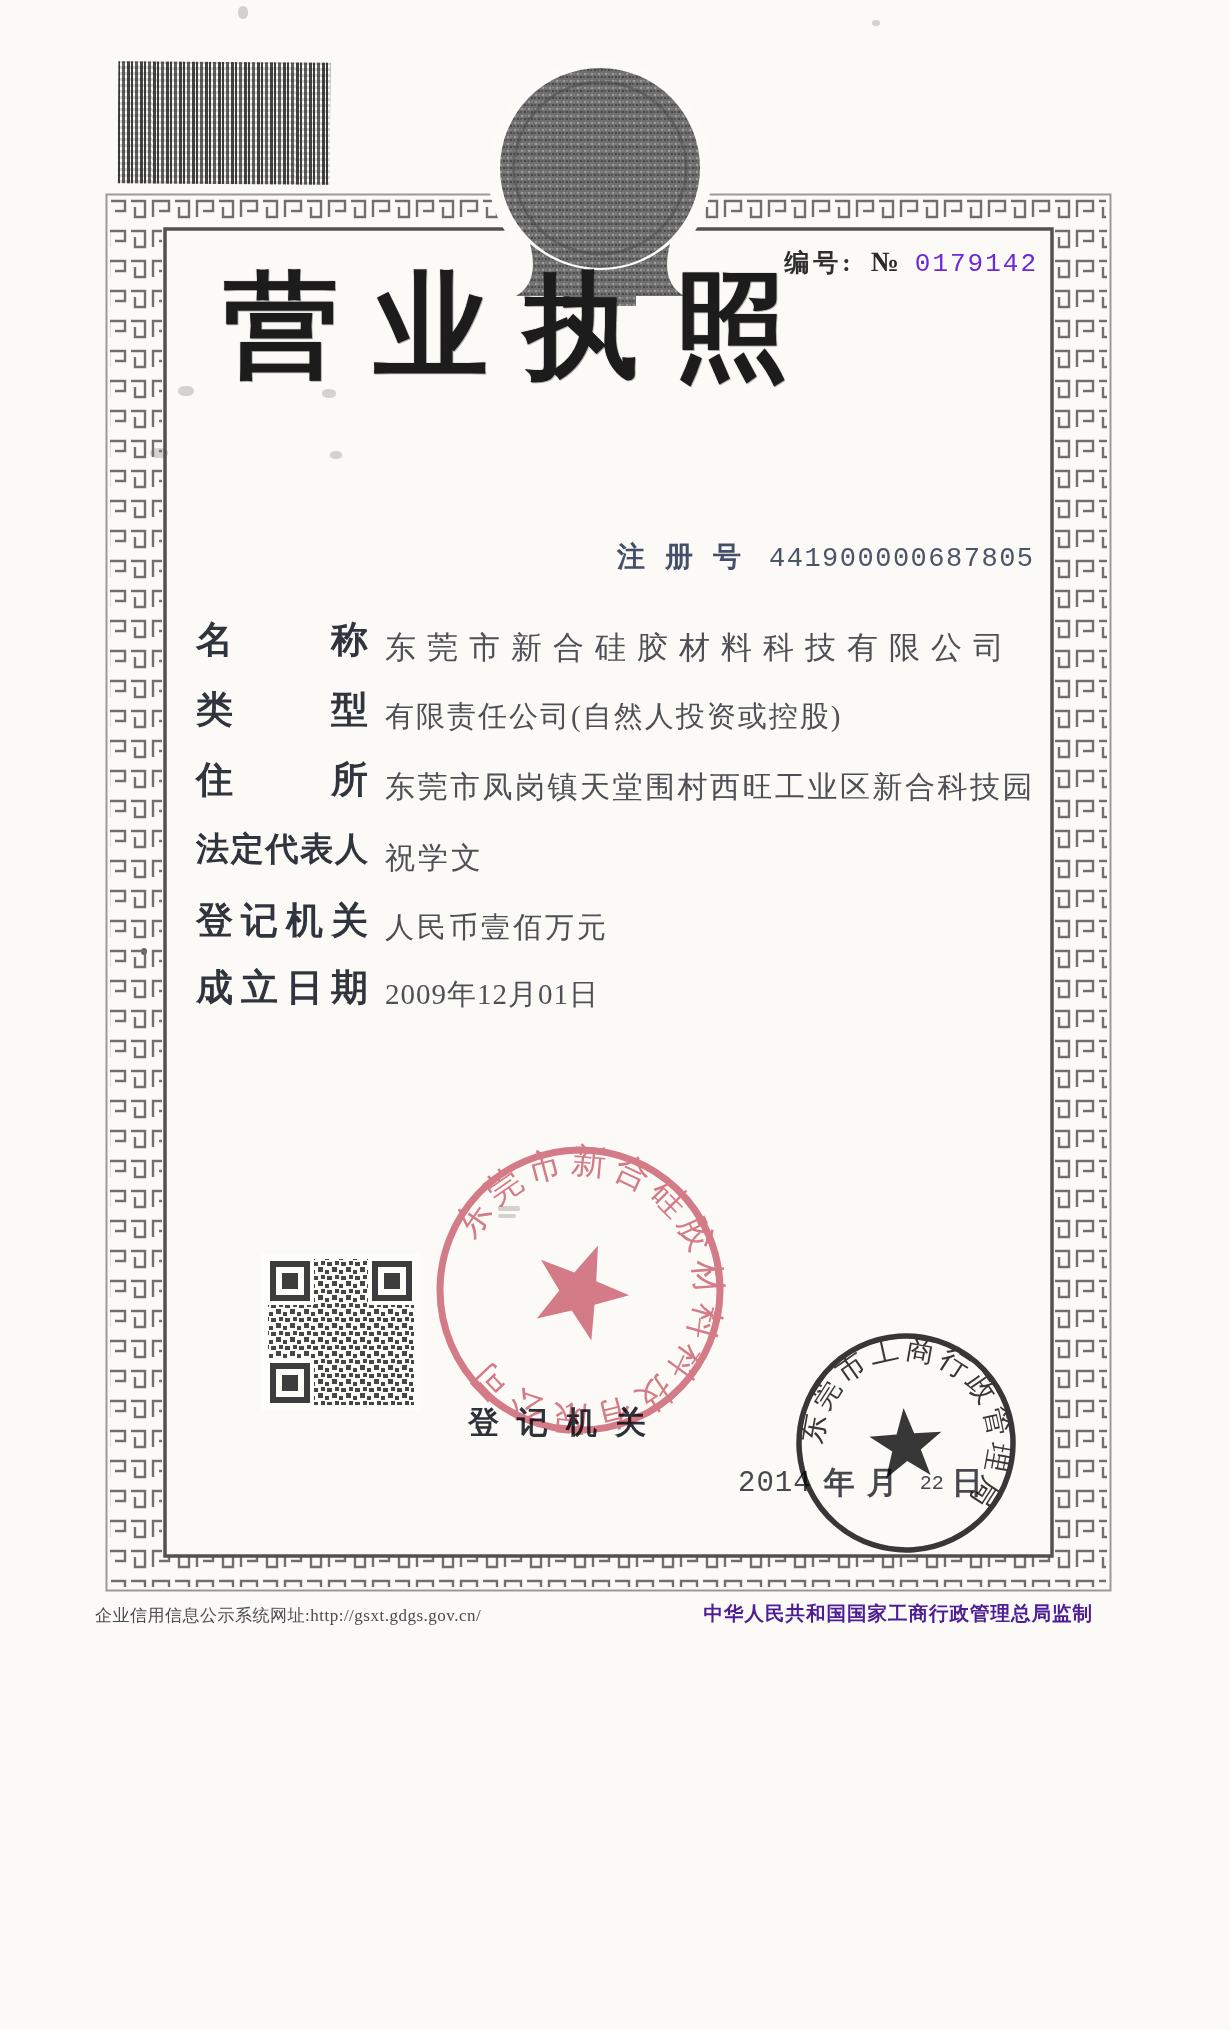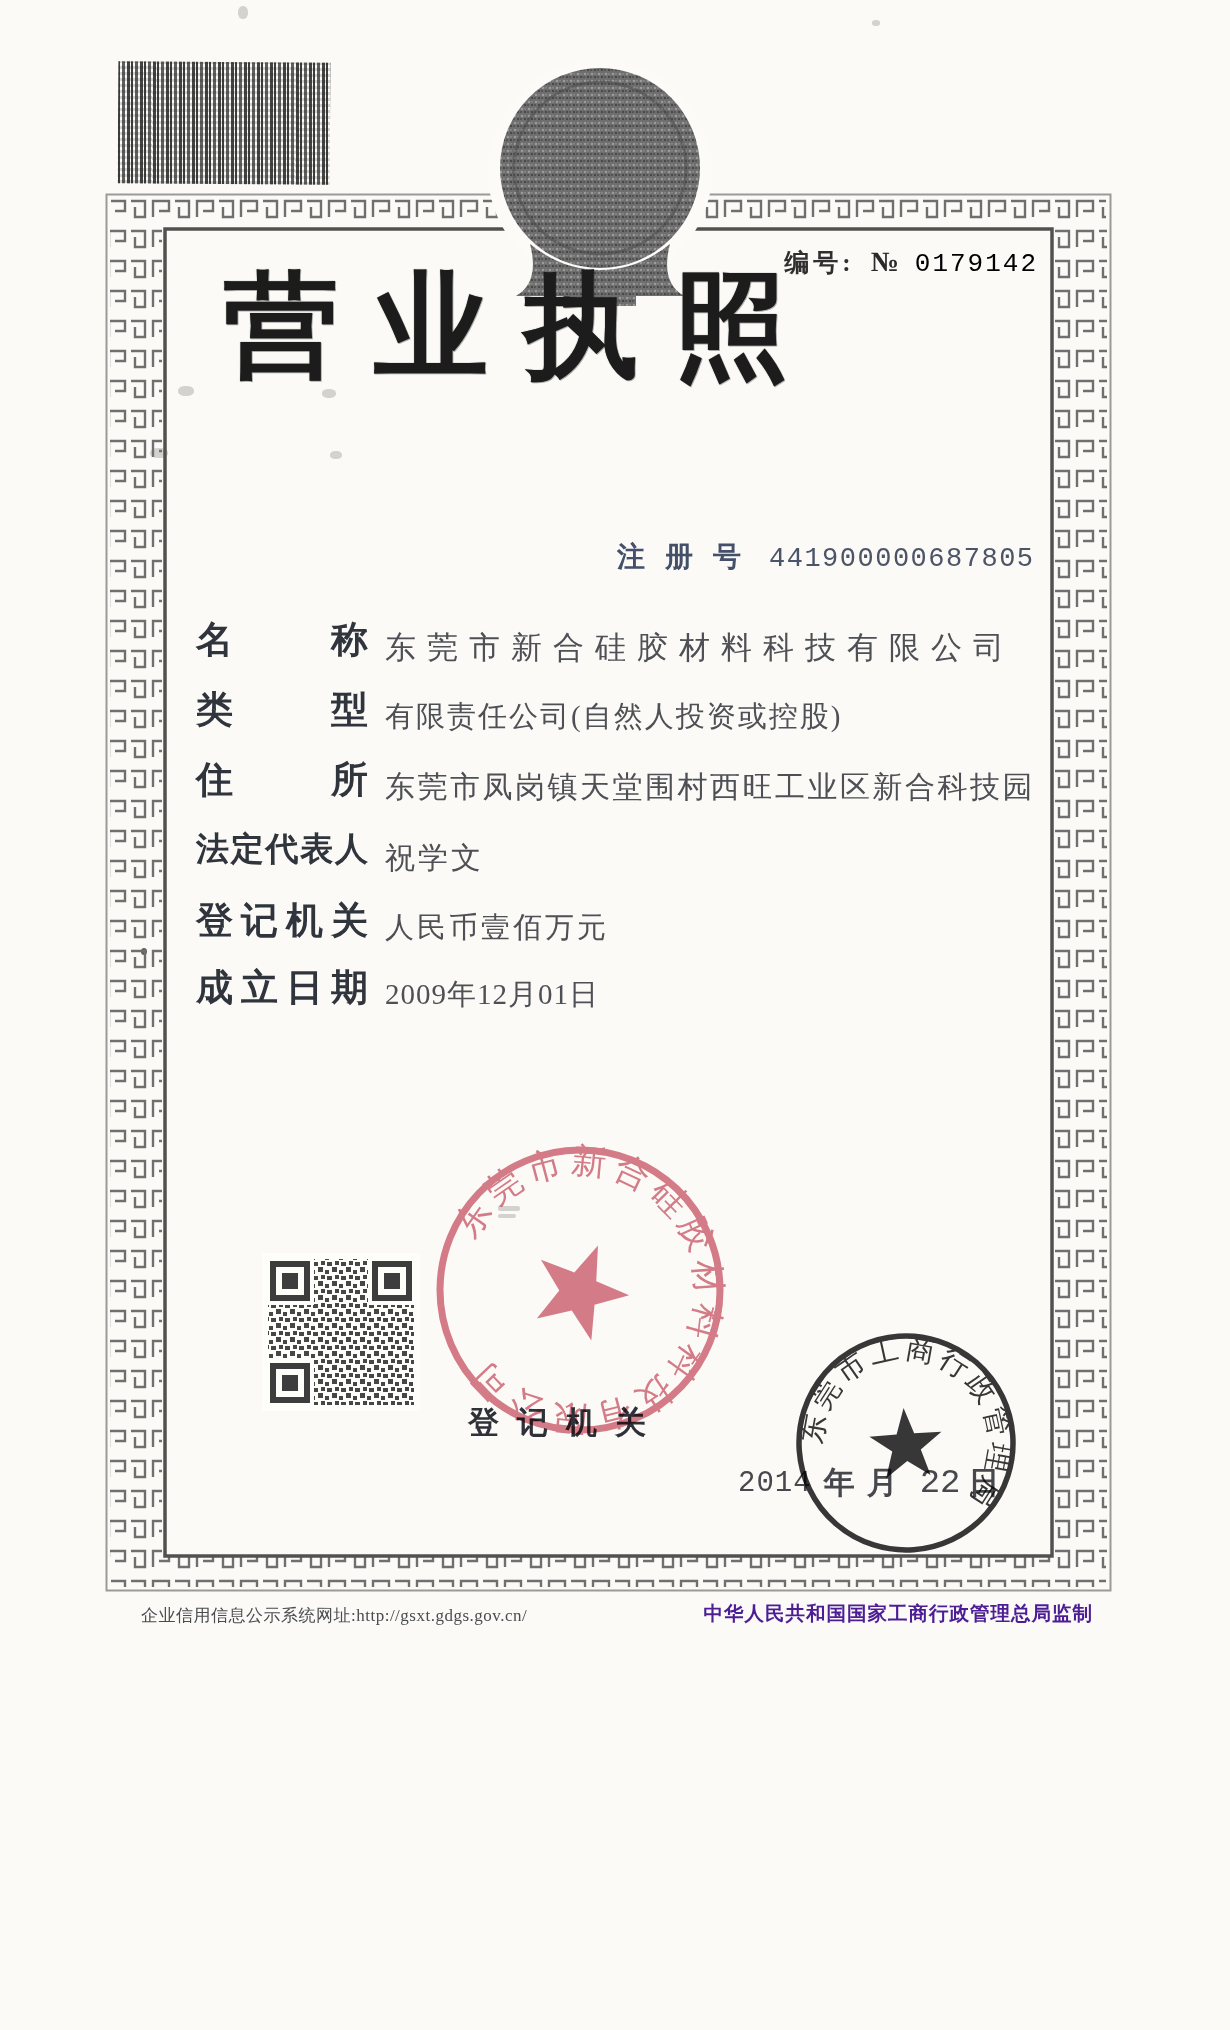--- a/index.html
+++ b/index.html
@@ -12,21 +12,21 @@
       repeating-linear-gradient(90deg,rgba(25,25,25,.95) 0 2px,rgba(250,250,248,.92) 2px 4px,
         rgba(45,45,45,.85) 4px 7px,rgba(248,248,246,.9) 7px 9px,rgba(20,20,20,.9) 9px 12px,
         rgba(250,250,248,.95) 12px 13px),
       repeating-linear-gradient(0deg,rgba(0,0,0,.18) 0 3px,rgba(255,255,255,.12) 3px 6px);
     background-blend-mode:multiply;transform:rotate(.4deg);}
   
   .serial{top:246px;right:192px;display:flex;align-items:baseline;gap:16px;}
   .serial .lab{font-size:25px;letter-spacing:4px;color:#2f2f2f;font-weight:600;}
   .serial .pre{font-size:28px;font-weight:700;color:#2a2a2a;}
   .serial .num{font-family:"Liberation Mono","DejaVu Sans Mono",monospace;font-size:26px;
-               letter-spacing:2px;color:#000000;}
+               letter-spacing:2px;color:#6d28d9;}
   
   .title{left:224px;top:250px;font-size:114px;font-weight:800;letter-spacing:36px;color:#1c1c1c;
          text-shadow:0 0 1px #444,1px 1px 0 rgba(60,60,60,.35);}
   
   .regrow{left:617px;top:538px;display:flex;align-items:baseline;gap:28px;}
   .regrow .rlab{width:124px;font-size:28px;font-weight:600;color:#44506a;
         text-align:justify;text-align-last:justify;text-justify:inter-character;}
   .regrow .rval{font-family:"Liberation Mono","DejaVu Sans Mono",monospace;font-size:27px;
         letter-spacing:1.5px;color:#4c5468;}
   
@@ -44,23 +44,23 @@
   .scope{margin-left:102px;width:594px;padding-top:0;font-size:19.5px;line-height:28px;
         text-align:justify;color:#4a4c50;letter-spacing:.5px;}
   .scope .b{font-weight:700;color:#323438;}
   
   .regorg{left:468px;top:1402px;width:178px;font-size:31px;font-weight:600;color:#2f3138;
         text-align:justify;text-align-last:justify;text-justify:inter-character;}
   .daterow{left:738px;top:1462px;display:flex;align-items:center;font-size:31px;color:#46484e;}
   .daterow .yr{font-family:"Liberation Mono","DejaVu Sans Mono",monospace;font-size:29px;letter-spacing:1px;}
   .daterow .u{margin-left:12px;font-weight:600;}
   .g1{margin-left:58px;} .g2{margin-left:24px;}
-  .daterow .dy{margin-left:22px;font-family:"Liberation Mono","DejaVu Sans Mono",monospace;font-size:34px;}
-  
-  .foot-l{left:95px;top:1604px;font-size:17px;letter-spacing:.5px;color:#4a4c50;margin-left:46px;}
+  .daterow .dy{margin-left:22px;font-family:"Liberation Mono","DejaVu Sans Mono",monospace;font-size:20px;}
+  
+  .foot-l{left:95px;top:1604px;font-size:17px;letter-spacing:.5px;color:#4a4c50;}
   .foot-r{right:137px;top:1600px;font-size:19.5px;font-weight:600;letter-spacing:1px;color:#4c1d95;}
   
   .smudge{position:absolute;background:rgba(70,70,70,.22);border-radius:45%;}
   .dot{position:absolute;width:6px;height:7px;background:#3a3a3a;border-radius:50%;opacity:.8;}
   .seal{mix-blend-mode:multiply;}
 </style>
 </head>
 <body>
 
 <div id="canvas">

